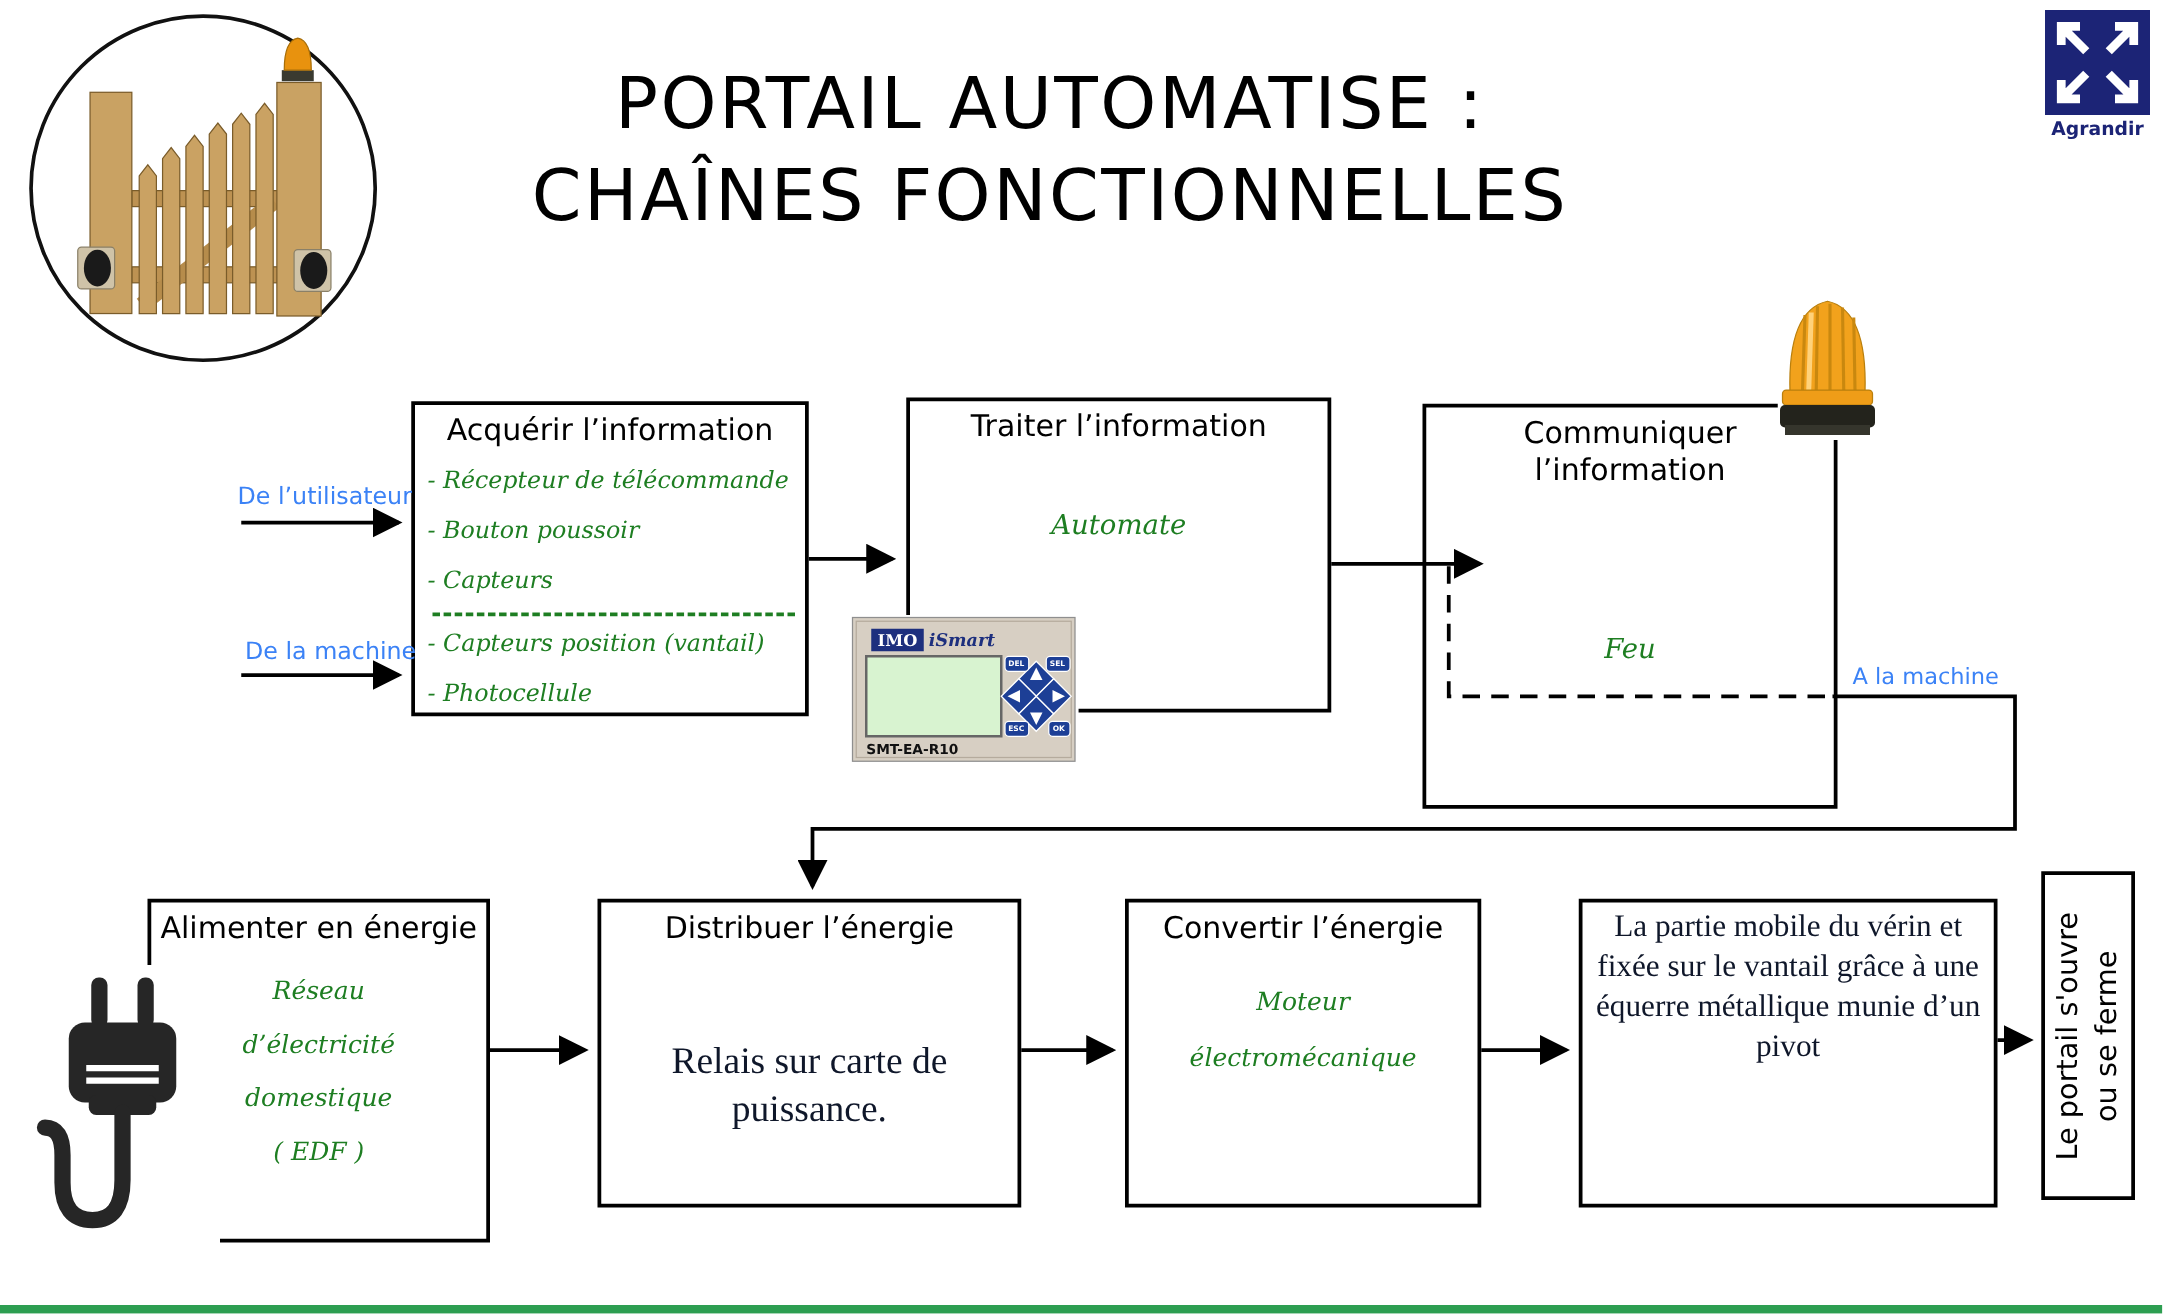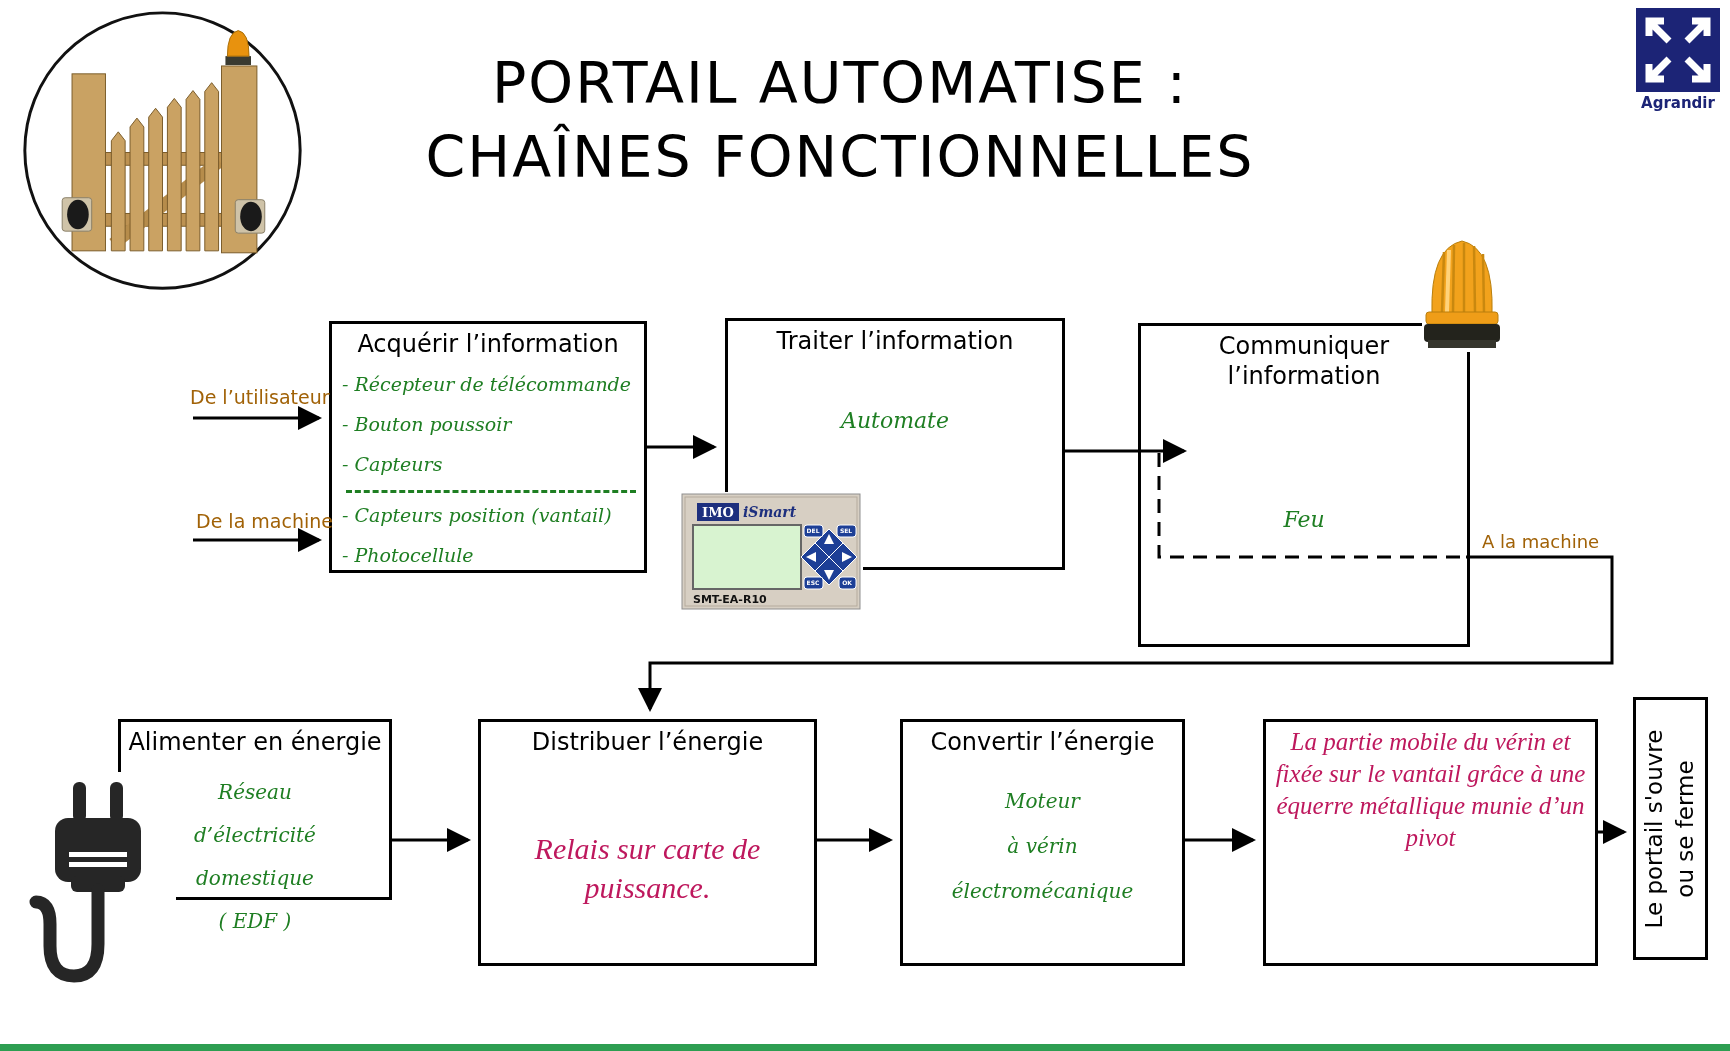--- a/index.html
+++ b/index.html
@@ -8,22 +8,22 @@
   
   .main-title{position:absolute;left:340px;top:46px;width:1000px;text-align:center;
               font-weight:normal;font-size:57px;line-height:74px;letter-spacing:2px;color:#000;}
   
   .fbox{position:absolute;background:#fff;border:3px solid #000;box-sizing:border-box;z-index:1;}
   .fbox-title{text-align:center;font-size:24px;color:#000;margin-top:5px;line-height:30px;}
   .script{font-family:"DejaVu Serif",serif;font-style:italic;color:var(--green_text,#1e7e22);}
   .green-list{font-size:19px;line-height:40px;padding-left:10px;margin-top:5px;}
   .green-dash{border-top:3px dashed var(--green_text,#1e7e22);margin:6px 8px 2px 4px;height:0;}
   .center-col{text-align:center;}
-  .serifit{font-family:"Liberation Serif",serif;font-style:italic;color:#be185d;}
-  .flow-label{position:absolute;font-size:19px;color:#a16207;z-index:2;white-space:nowrap;}
+  .serifit{font-family:"Liberation Serif",serif;color:#0f172a;}
+  .flow-label{position:absolute;font-size:19px;color:#3b82f6;z-index:2;white-space:nowrap;}
   .connectors{position:absolute;left:0;top:0;z-index:5;pointer-events:none;}
   .art{position:absolute;z-index:8;}
   .agrandir-label{position:absolute;left:1618px;top:94px;width:120px;text-align:center;
                   font-size:15px;font-weight:bold;color:var(--navy,#1c2476);z-index:9;}
   .bottom-bar{position:absolute;left:0;top:1044px;width:1730px;height:7px;
               background:var(--bottom_bar,#2d9e51);z-index:9;}
   .vrot-wrap{position:absolute;inset:0;display:flex;align-items:center;justify-content:center;}
   .vrot{transform:rotate(-90deg);white-space:nowrap;text-align:center;
         font-size:23px;line-height:31px;color:#000;}
 </style>
@@ -94,40 +94,39 @@
     </div>
   </div>
 
   <div class="fbox" style="left:1138px;top:323px;width:332px;height:324px">
     <div class="fbox-title">Communiquer l’information</div>
     <div class="center-col script" style="font-size:22px;">
       <div style="margin-top:116px">Feu</div>
     </div>
   </div>
 
-  <div class="fbox" style="left:118px;top:719px;width:274px;height:181px">
+  <div class="fbox" style="left:118px;top:719px;width:274px;height:275px">
     <div class="fbox-title">Alimenter en énergie</div>
     <div class="center-col script" style="font-size:20px;line-height:43px;margin-top:14px;">
       <div>Réseau</div>
       <div>d’électricité</div>
       <div>domestique</div>
       <div>( EDF )</div>
     </div>
   </div>
 
   <div class="fbox" style="left:478px;top:719px;width:339px;height:247px">
     <div class="fbox-title">Distribuer l’énergie</div>
     <div class="center-col serifit" style="font-size:30px;line-height:39px;margin:72px 14px 0;">Relais sur carte de puissance.</div>
   </div>
 
   <div class="fbox" style="left:900px;top:719px;width:285px;height:247px">
     <div class="fbox-title">Convertir l’énergie</div>
     <div class="center-col script" style="font-size:20px;line-height:45px;margin-top:22px;">
       <div>Moteur</div>
-      <div>à  vérin</div>
       <div>électromécanique</div>
     </div>
   </div>
 
   <div class="fbox" style="left:1263px;top:719px;width:335px;height:247px">
     <div class="center-col serifit" style="font-size:25px;line-height:32px;margin:4px 8px 0;">La partie mobile du vérin et fixée sur le vantail grâce à une équerre métallique munie d’un pivot</div>
   </div>
 
   <div class="fbox" style="left:1633px;top:697px;width:75px;height:263px">
     <div class="vrot-wrap">

